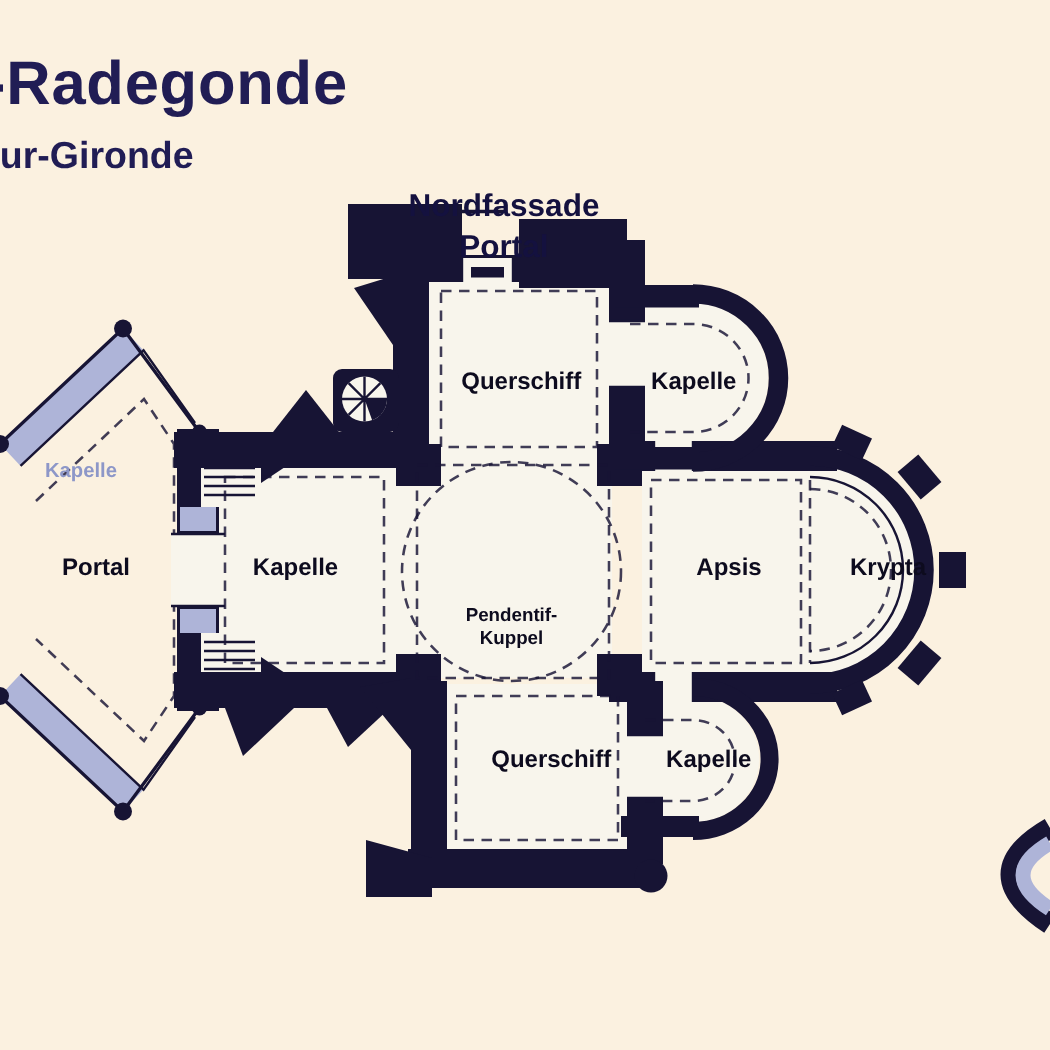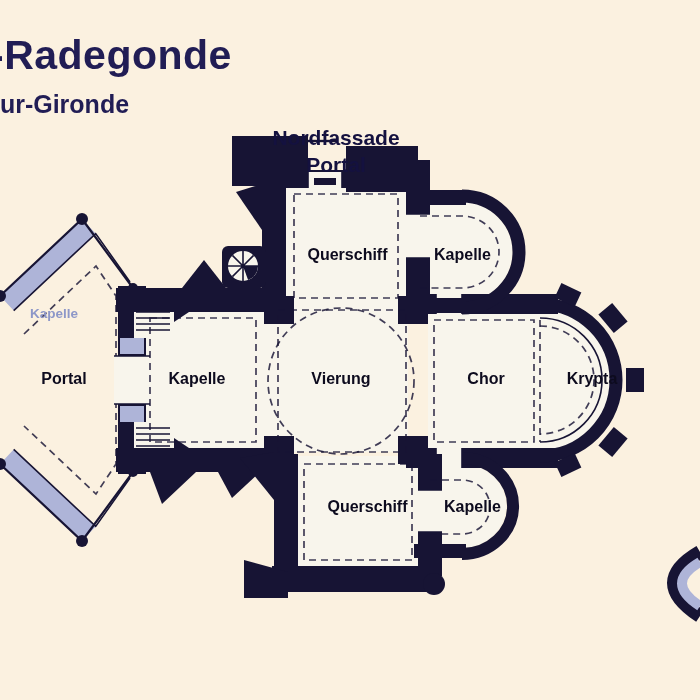--- a/index.html
+++ b/index.html
@@ -193,24 +193,27 @@
   <div class="title-1">-Radegonde</div>
   <div class="title-2">sur-Gironde</div>
 
   <div class="lbl facade" style="left:266px;top:90px;width:140px;">Nordfassade</div>
   <div class="lbl facade" style="left:266px;top:117px;width:140px;">Portal</div>
 
   <div class="krypta">Kapelle</div>
 
   <div class="lbl room-lbl" style="left:22px;top:370px;width:84px;">Portal</div>
   <div class="lbl room-lbl" style="left:155px;top:370px;width:84px;">Kapelle</div>
-  <div class="lbl room-lbl" style="left:289px;top:370px;width:104px;">Vierung</div>
-
-
-  <div class="lbl room-lbl" style="left:444px;top:370px;width:84px;">Chor</div>
+
+  <div class="lbl small" style="left:289px;top:403px;width:104px;">
+    <span>Pendentif-</span><br>
+    <span>Kuppel</span>
+  </div>
+
+  <div class="lbl room-lbl" style="left:444px;top:370px;width:84px;">Apsis</div>
   <div class="lbl room-lbl" style="left:550px;top:370px;width:84px;">Krypta</div>
 
   <div class="lbl room-lbl" style="left:285px;top:246px;width:125px;">Querschiff</div>
   <div class="lbl room-lbl" style="left:410px;top:246px;width:105px;">Kapelle</div>
 
   <div class="lbl room-lbl" style="left:305px;top:498px;width:125px;">Querschiff</div>
   <div class="lbl room-lbl" style="left:420px;top:498px;width:105px;">Kapelle</div>
 
 </div>
 

